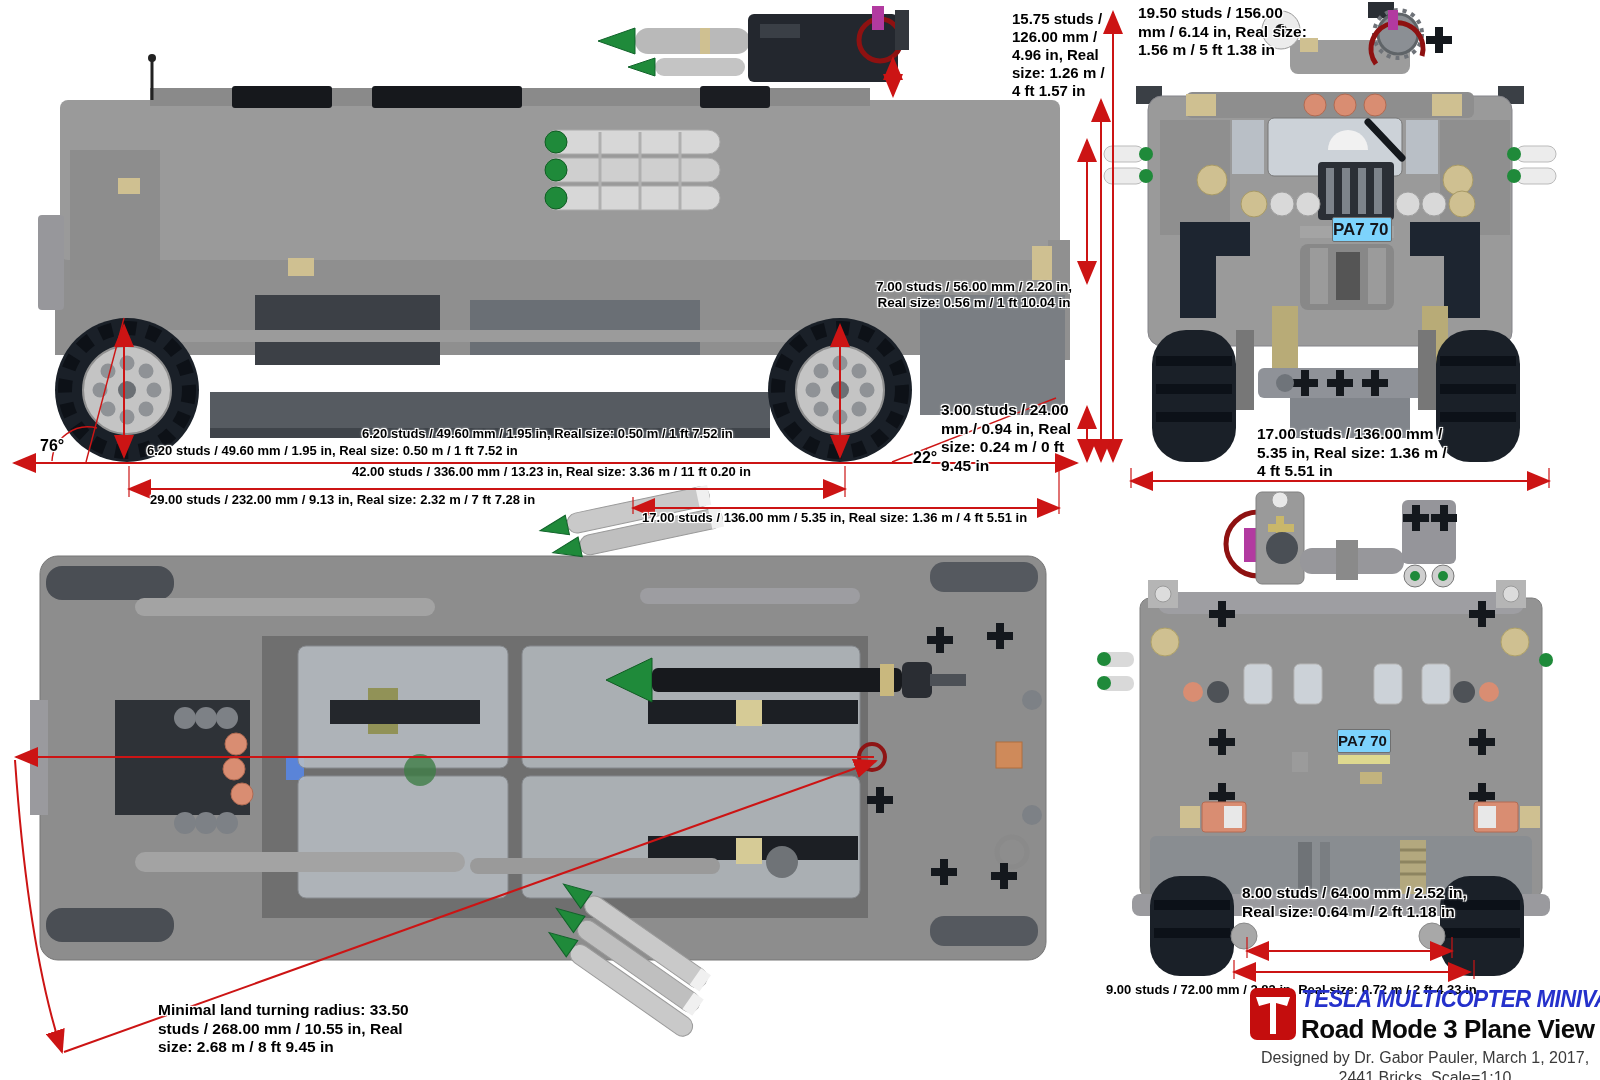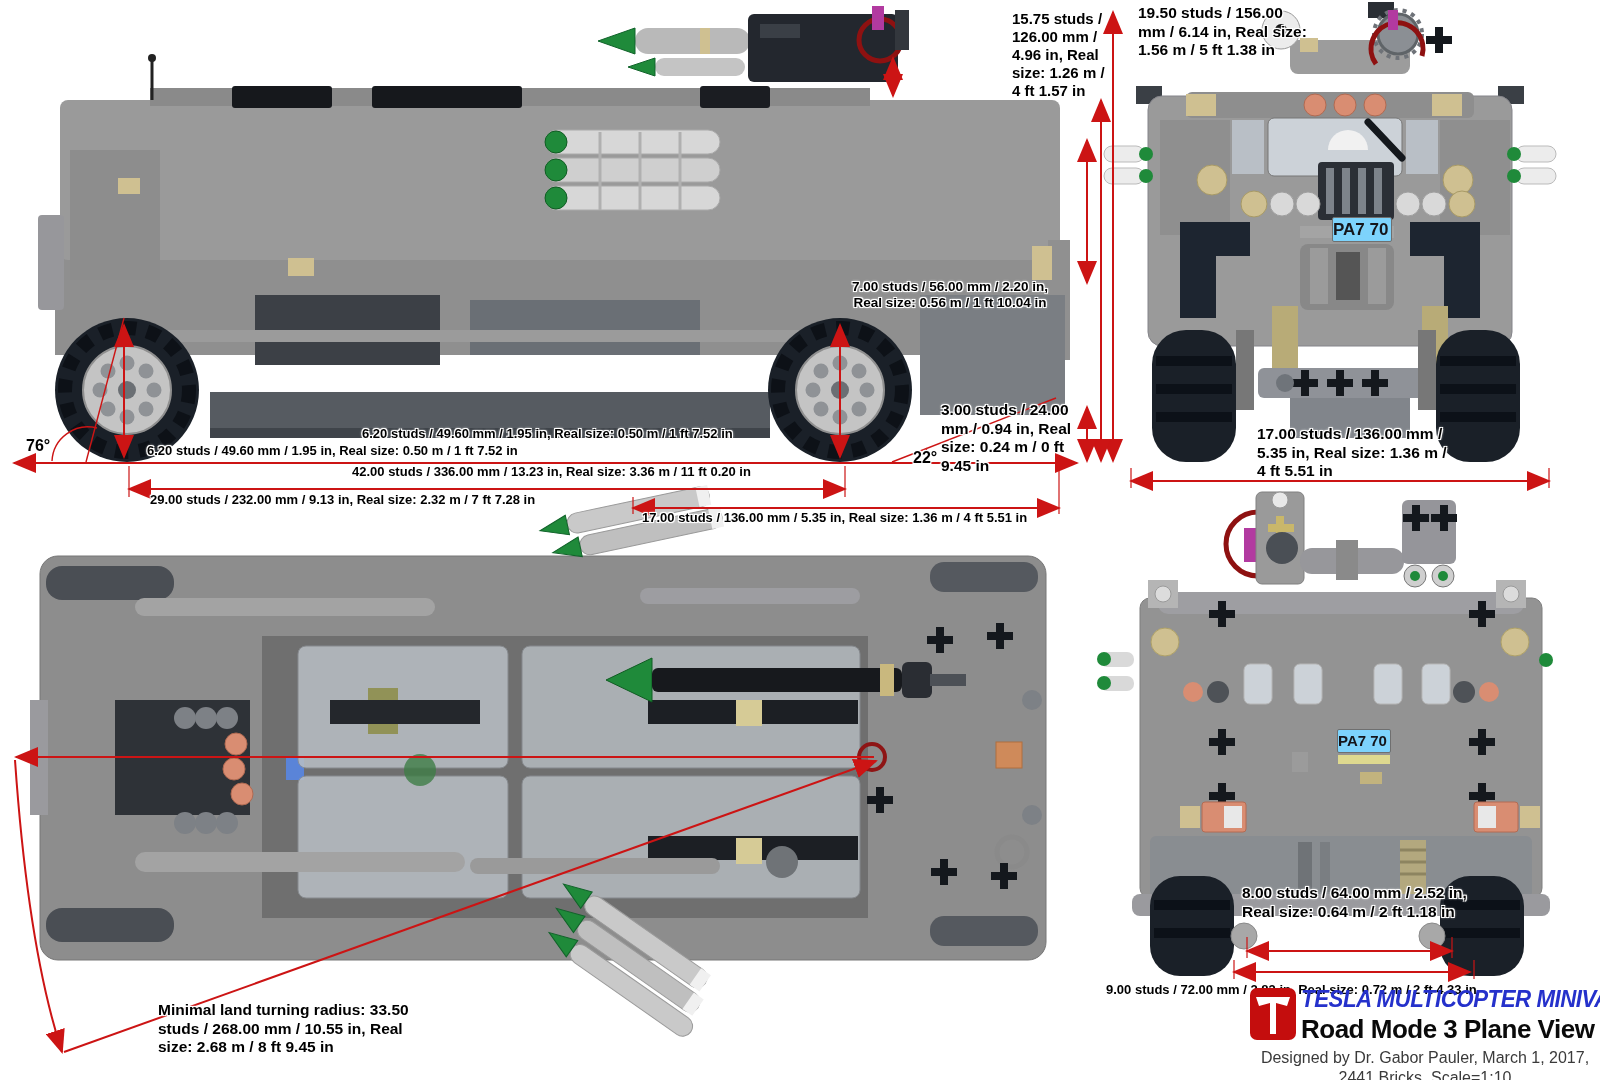--- a/index.html
+++ b/index.html
@@ -402,28 +402,28 @@
   </g>
   <g stroke="#cc1414" stroke-width="2" fill="none">
     <line x1="874" y1="757" x2="16" y2="757" marker-end="url(#aE)"></line>
     <path d="M 15 760 Q 28 948 62 1052" marker-end="url(#aE)"></path>
     <line x1="64" y1="1052" x2="876" y2="761" marker-end="url(#aE)"></line>
   </g>
 </svg>
 
 <div class="dim" style="left:1118px;top:4px;width:172px;margin-left:20px;">19.50 studs / 156.00 mm / 6.14 in, Real size: 1.56 m / 5 ft 1.38 in</div>
 <div class="dim" style="left:1012px;top:10px;width:97px;font-size:15px;">15.75 studs / 126.00 mm / 4.96 in, Real size: 1.26 m / 4 ft 1.57 in</div>
-<div class="dim sm ctr" style="left:844px;top:279px;width:212px;">7.00 studs / 56.00 mm / 2.20 in, Real size: 0.56 m / 1 ft 10.04 in</div>
+<div class="dim sm ctr" style="left:868px;top:279px;width:212px;">7.00 studs / 56.00 mm / 2.20 in, Real size: 0.56 m / 1 ft 10.04 in</div>
 <div class="dim nw" style="left:362px;top:426px;">6.20 studs / 49.60 mm / 1.95 in, Real size: 0.50 m / 1 ft 7.52 in</div>
 <div class="dim nw" style="left:147px;top:443px;">6.20 studs / 49.60 mm / 1.95 in, Real size: 0.50 m / 1 ft 7.52 in</div>
 <div class="dim nw" style="left:308px;top:464px;margin-left:44px;">42.00 studs / 336.00 mm / 13.23 in, Real size: 3.36 m / 11 ft 0.20 in</div>
 <div class="dim nw" style="left:150px;top:492px;">29.00 studs / 232.00 mm / 9.13 in, Real size: 2.32 m / 7 ft 7.28 in</div>
 <div class="dim nw" style="left:642px;top:510px;">17.00 studs / 136.00 mm / 5.35 in, Real size: 1.36 m / 4 ft 5.51 in</div>
 <div class="dim" style="left:941px;top:401px;width:144px;">3.00 studs / 24.00 mm / 0.94 in, Real size: 0.24 m / 0 ft 9.45 in</div>
-<div class="dim ang" style="left:26px;top:436px;">76°</div>
+<div class="dim ang" style="left:40px;top:436px;">76°</div>
 <div class="dim ang" style="left:913px;top:448px;">22°</div>
 <div class="dim" style="left:1257px;top:425px;width:198px;">17.00 studs / 136.00 mm / 5.35 in, Real size: 1.36 m / 4 ft 5.51 in</div>
 <div class="dim" style="left:1242px;top:884px;width:230px;">8.00 studs / 64.00 mm / 2.52 in, Real size: 0.64 m / 2 ft 1.18 in</div>
 <div class="dim nw" style="left:1106px;top:982px;">9.00 studs / 72.00 mm / 2.83 in, Real size: 0.72 m / 2 ft 4.33 in</div>
 <div class="dim" style="left:158px;top:1001px;width:276px;">Minimal land turning radius: 33.50 studs / 268.00 mm / 10.55 in, Real size: 2.68 m / 8 ft 9.45 in</div>
 
 <div class="plate" id="plate-front">PA7 70</div>
 <div class="plate" id="plate-rear">PA7 70</div>
 
 <div id="titleblock">

